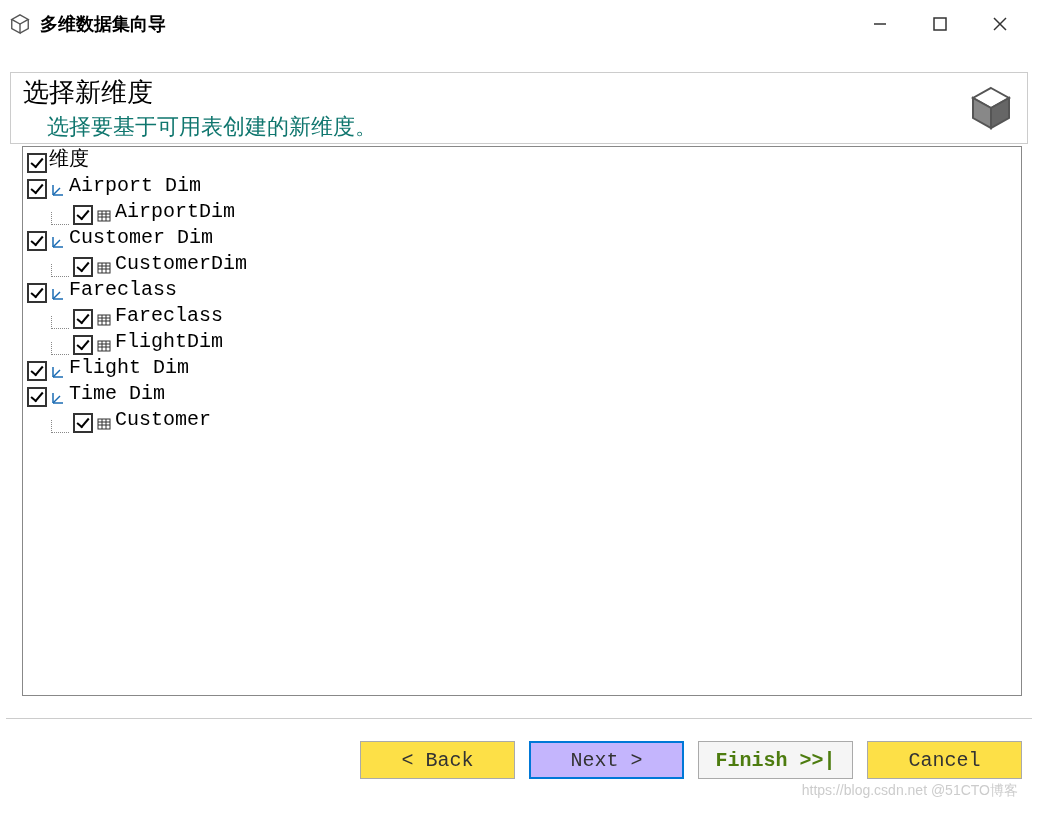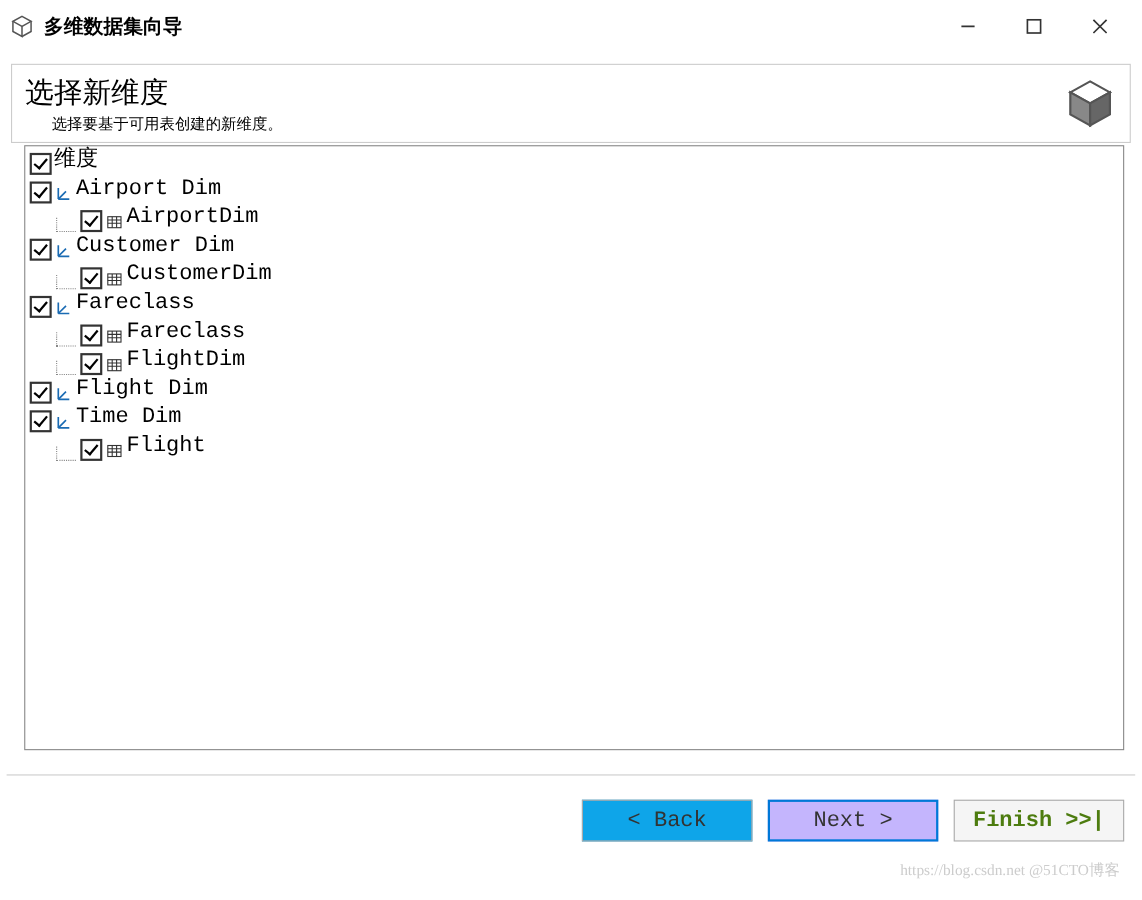--- a/index.html
+++ b/index.html
@@ -38,38 +38,38 @@
     }
     .win-btn {
       width: 60px;
       height: 40px;
       display: flex;
       align-items: center;
       justify-content: center;
       cursor: pointer;
     }
     .header-area {
-      margin: 10px 10px 0 10px;
+      margin: 24px 10px 0 10px;
       border: 1px solid #ccc;
       background: #ffffff;
       padding: 8px 12px;
       display: flex;
       align-items: center;
       justify-content: space-between;
       height: 72px;
     }
     .header-text { flex: 1; }
     .header-title {
       font-size: 26px;
       font-weight: normal;
       color: #000;
     }
     .header-subtitle {
-      font-size: 14px;
-      color: #000000;
+      font-size: 22px;
+      color: #0f766e;
       padding-left: 24px;
       margin-top: 2px;
     }
     .cube-icon-lg {
       width: 48px;
       height: 48px;
     }
     .tree-container {
       margin: 2px 16px 0 22px;
       border: 1px solid #888;
@@ -141,21 +141,21 @@
     .button-bar {
       display: flex;
       justify-content: flex-end;
       padding: 22px 16px;
       gap: 14px;
     }
     .wiz-btn {
       width: 155px;
       height: 38px;
       border: 1px solid #aaa;
-      background: #0ea5e9;
+      background: #fde047;
       font-family: "Consolas", "Courier New", monospace;
       font-size: 20px;
       display: flex;
       align-items: center;
       justify-content: center;
       cursor: pointer;
       color: #333;
     }
     .wiz-btn.primary {
       border: 2px solid #0078d7;
@@ -167,21 +167,21 @@
       background: #f5f5f5;
       cursor: default;
       font-weight: bold;
     }
     .watermark {
       position: absolute;
       bottom: 18px;
       right: 20px;
       color: #ccc;
       font-size: 14px;
-      font-family: Liberation Serif, serif;
+      font-family: Liberation Sans, sans-serif;
       pointer-events: none;
     }
   </style>
 </head>
 <body>
 
 <div class="titlebar">
   <span class="titlebar-icon">
     <svg viewBox="0 0 24 24" width="22" height="22">
       <polygon points="12,2 21,7 12,12 3,7" fill="none" stroke="#555" stroke-width="1.5"></polygon>
@@ -346,26 +346,27 @@
         <span class="checkbox checked"></span>
         <span class="node-icon">
           <svg width="14" height="14" viewBox="0 0 14 14">
             <rect x="1" y="2" width="12" height="10" fill="none" stroke="#333" stroke-width="1"></rect>
             <line x1="1" y1="5" x2="13" y2="5" stroke="#333" stroke-width="1"></line>
             <line x1="1" y1="8" x2="13" y2="8" stroke="#333" stroke-width="1"></line>
             <line x1="5" y1="2" x2="5" y2="12" stroke="#333" stroke-width="1"></line>
             <line x1="9" y1="2" x2="9" y2="12" stroke="#333" stroke-width="1"></line>
           </svg>
         </span>
-        <span class="node-label">Flight</span>
+        <span class="node-label">Customer</span>
       </div>
     </div>
 </div>
 
 <div class="button-separator"></div>
 
 <div class="button-bar">
   <div class="wiz-btn">&lt; Back</div>
   <div class="wiz-btn primary">Next &gt;</div>
   <div class="wiz-btn disabled">Finish &gt;&gt;|</div>
+  <div class="wiz-btn">Cancel</div>
 </div>
 
 <div class="watermark">https://blog.csdn.net @51CTO博客</div>
 
 </body></html>

